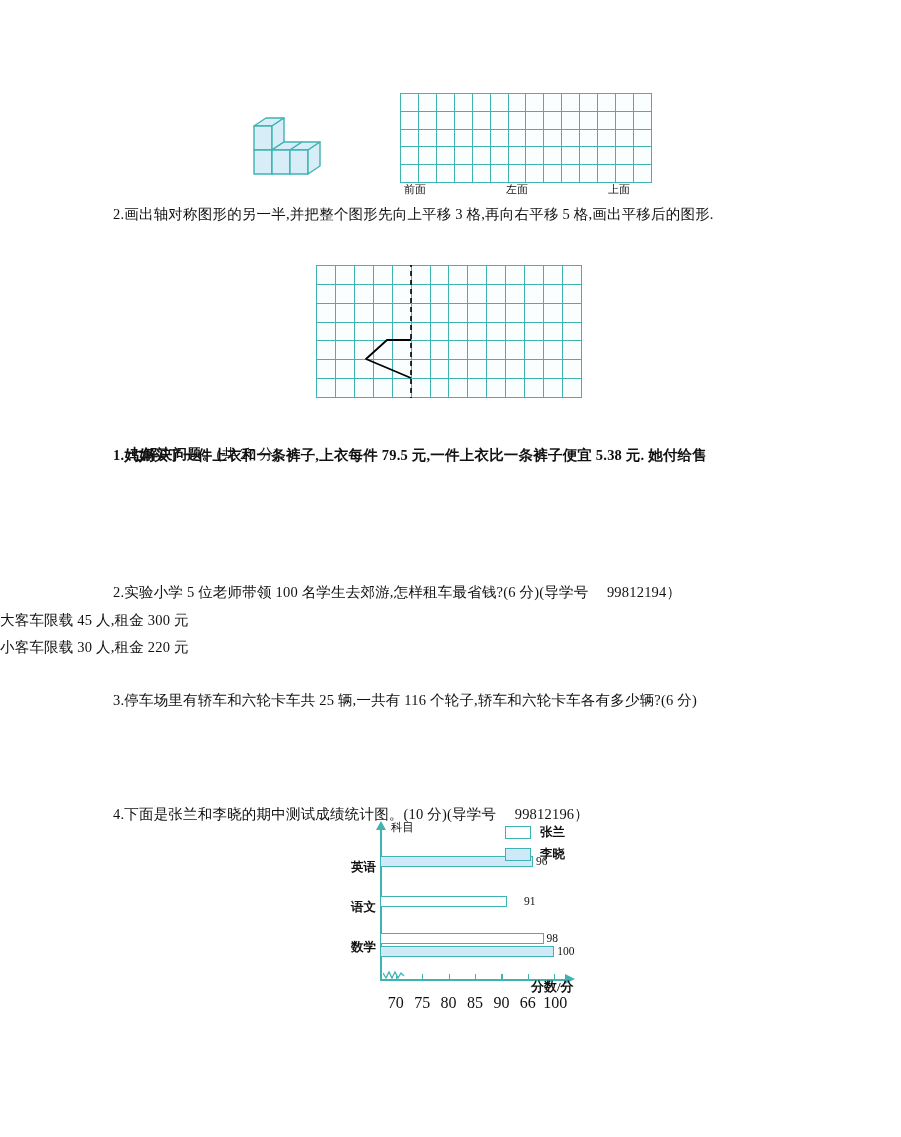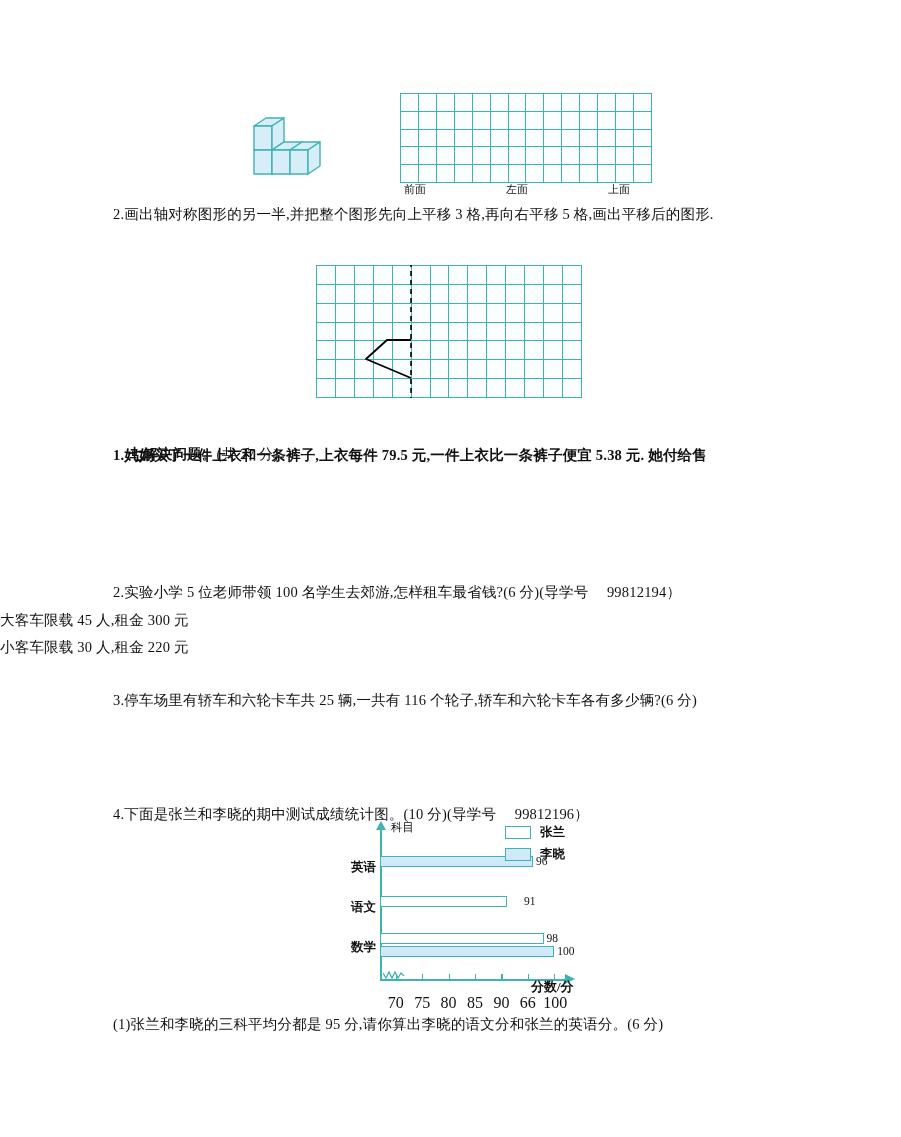--- a/index.html
+++ b/index.html
@@ -378,15 +378,14 @@
         <span class="swatch empty"></span>
         <span class="lbl">张兰</span>
       </div>
       <div class="row">
         <span class="swatch fill"></span>
         <span class="lbl">李晓</span>
       </div>
     </div>
   </div>
 
-  <div class="txt" style="left:113px;top:1012px;">(1)张兰和李晓的三科平均分都是 95 分,请你算出李晓的语文分和张兰的英语分。(6 分)</div>
 
 </div>
 
 </body></html>

